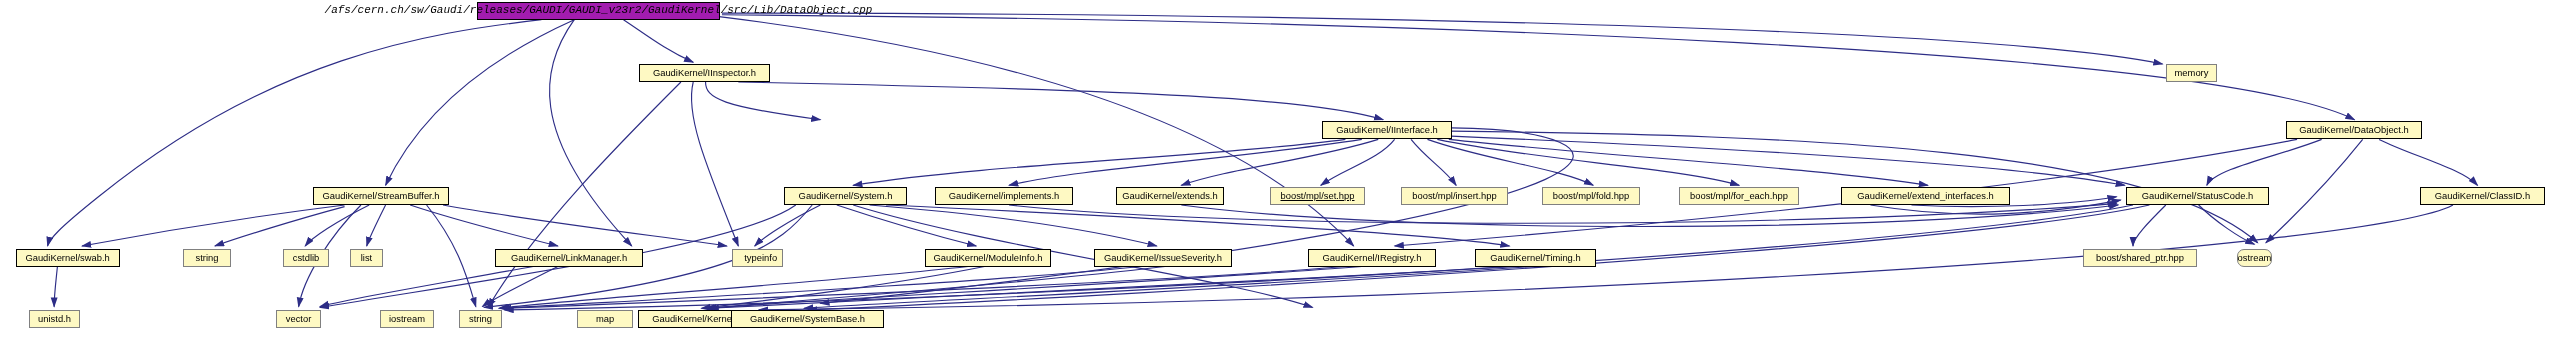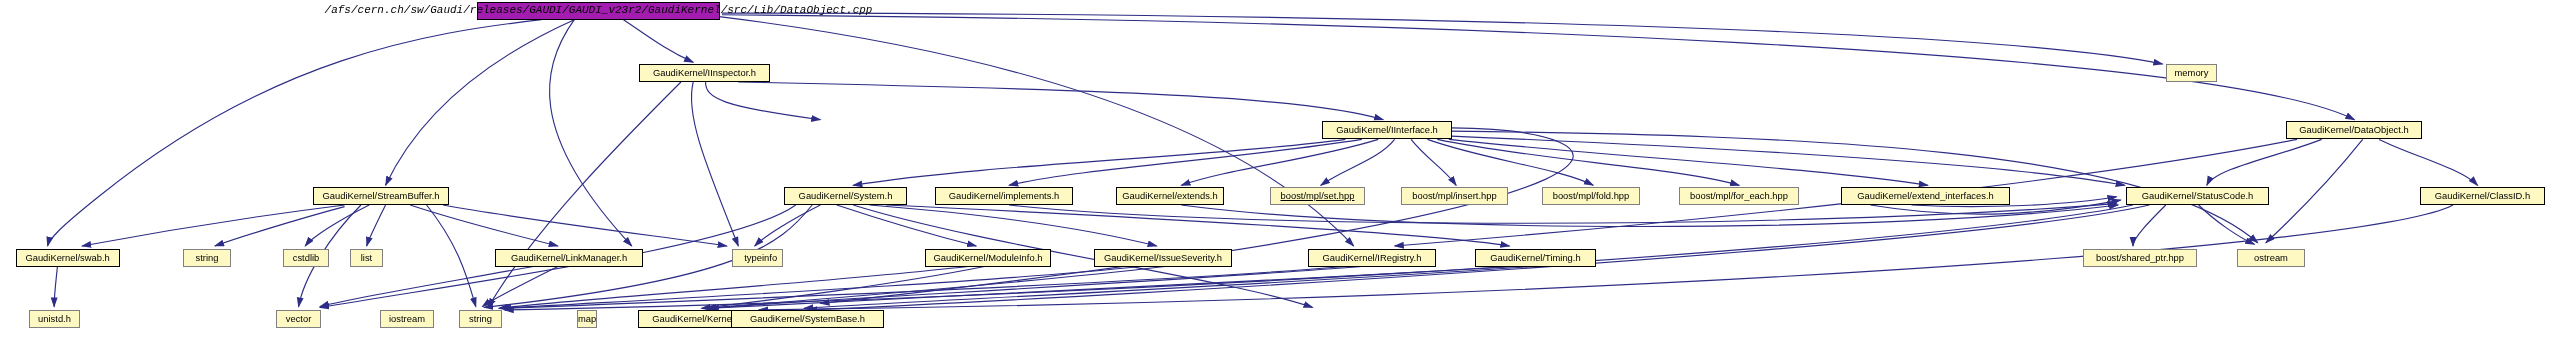--- a/index.html
+++ b/index.html
@@ -229,41 +229,41 @@
   </div>
 
   <div class="node" style="left:1475px; top:249px; width:121px;">
     <span class="lbl">GaudiKernel/Timing.h</span>
   </div>
 
   <div class="node ext" style="left:2083px; top:249px; width:114px;">
     <span class="lbl">boost/shared_ptr.hpp</span>
   </div>
 
-  <div class="node ext" style="left:2237px; top:249px; width:68px;">
+  <div class="node ext" style="left:2237px; top:249px; width:35px;border-radius:7px;">
     <span class="lbl">ostream</span>
   </div>
 
   <div class="node ext" style="left:29px; top:310px; width:51px;">
     <span class="lbl">unistd.h</span>
   </div>
 
   <div class="node ext" style="left:276px; top:310px; width:45px;">
     <span class="lbl">vector</span>
   </div>
 
   <div class="node ext" style="left:380px; top:310px; width:54px;">
     <span class="lbl">iostream</span>
   </div>
 
   <div class="node ext" style="left:459px; top:310px; width:43px;">
     <span class="lbl">string</span>
   </div>
 
-  <div class="node ext" style="left:577px; top:310px; width:20px;">
+  <div class="node ext" style="left:577px; top:310px; width:56px;">
     <span class="lbl">map</span>
   </div>
 
   <div class="node" style="left:638px; top:310px; width:118px;">
     <span class="lbl">GaudiKernel/Kernel.h</span>
   </div>
 
   <div class="node" style="left:731px; top:310px; width:153px;">
     <span class="lbl">GaudiKernel/SystemBase.h</span>
   </div>

